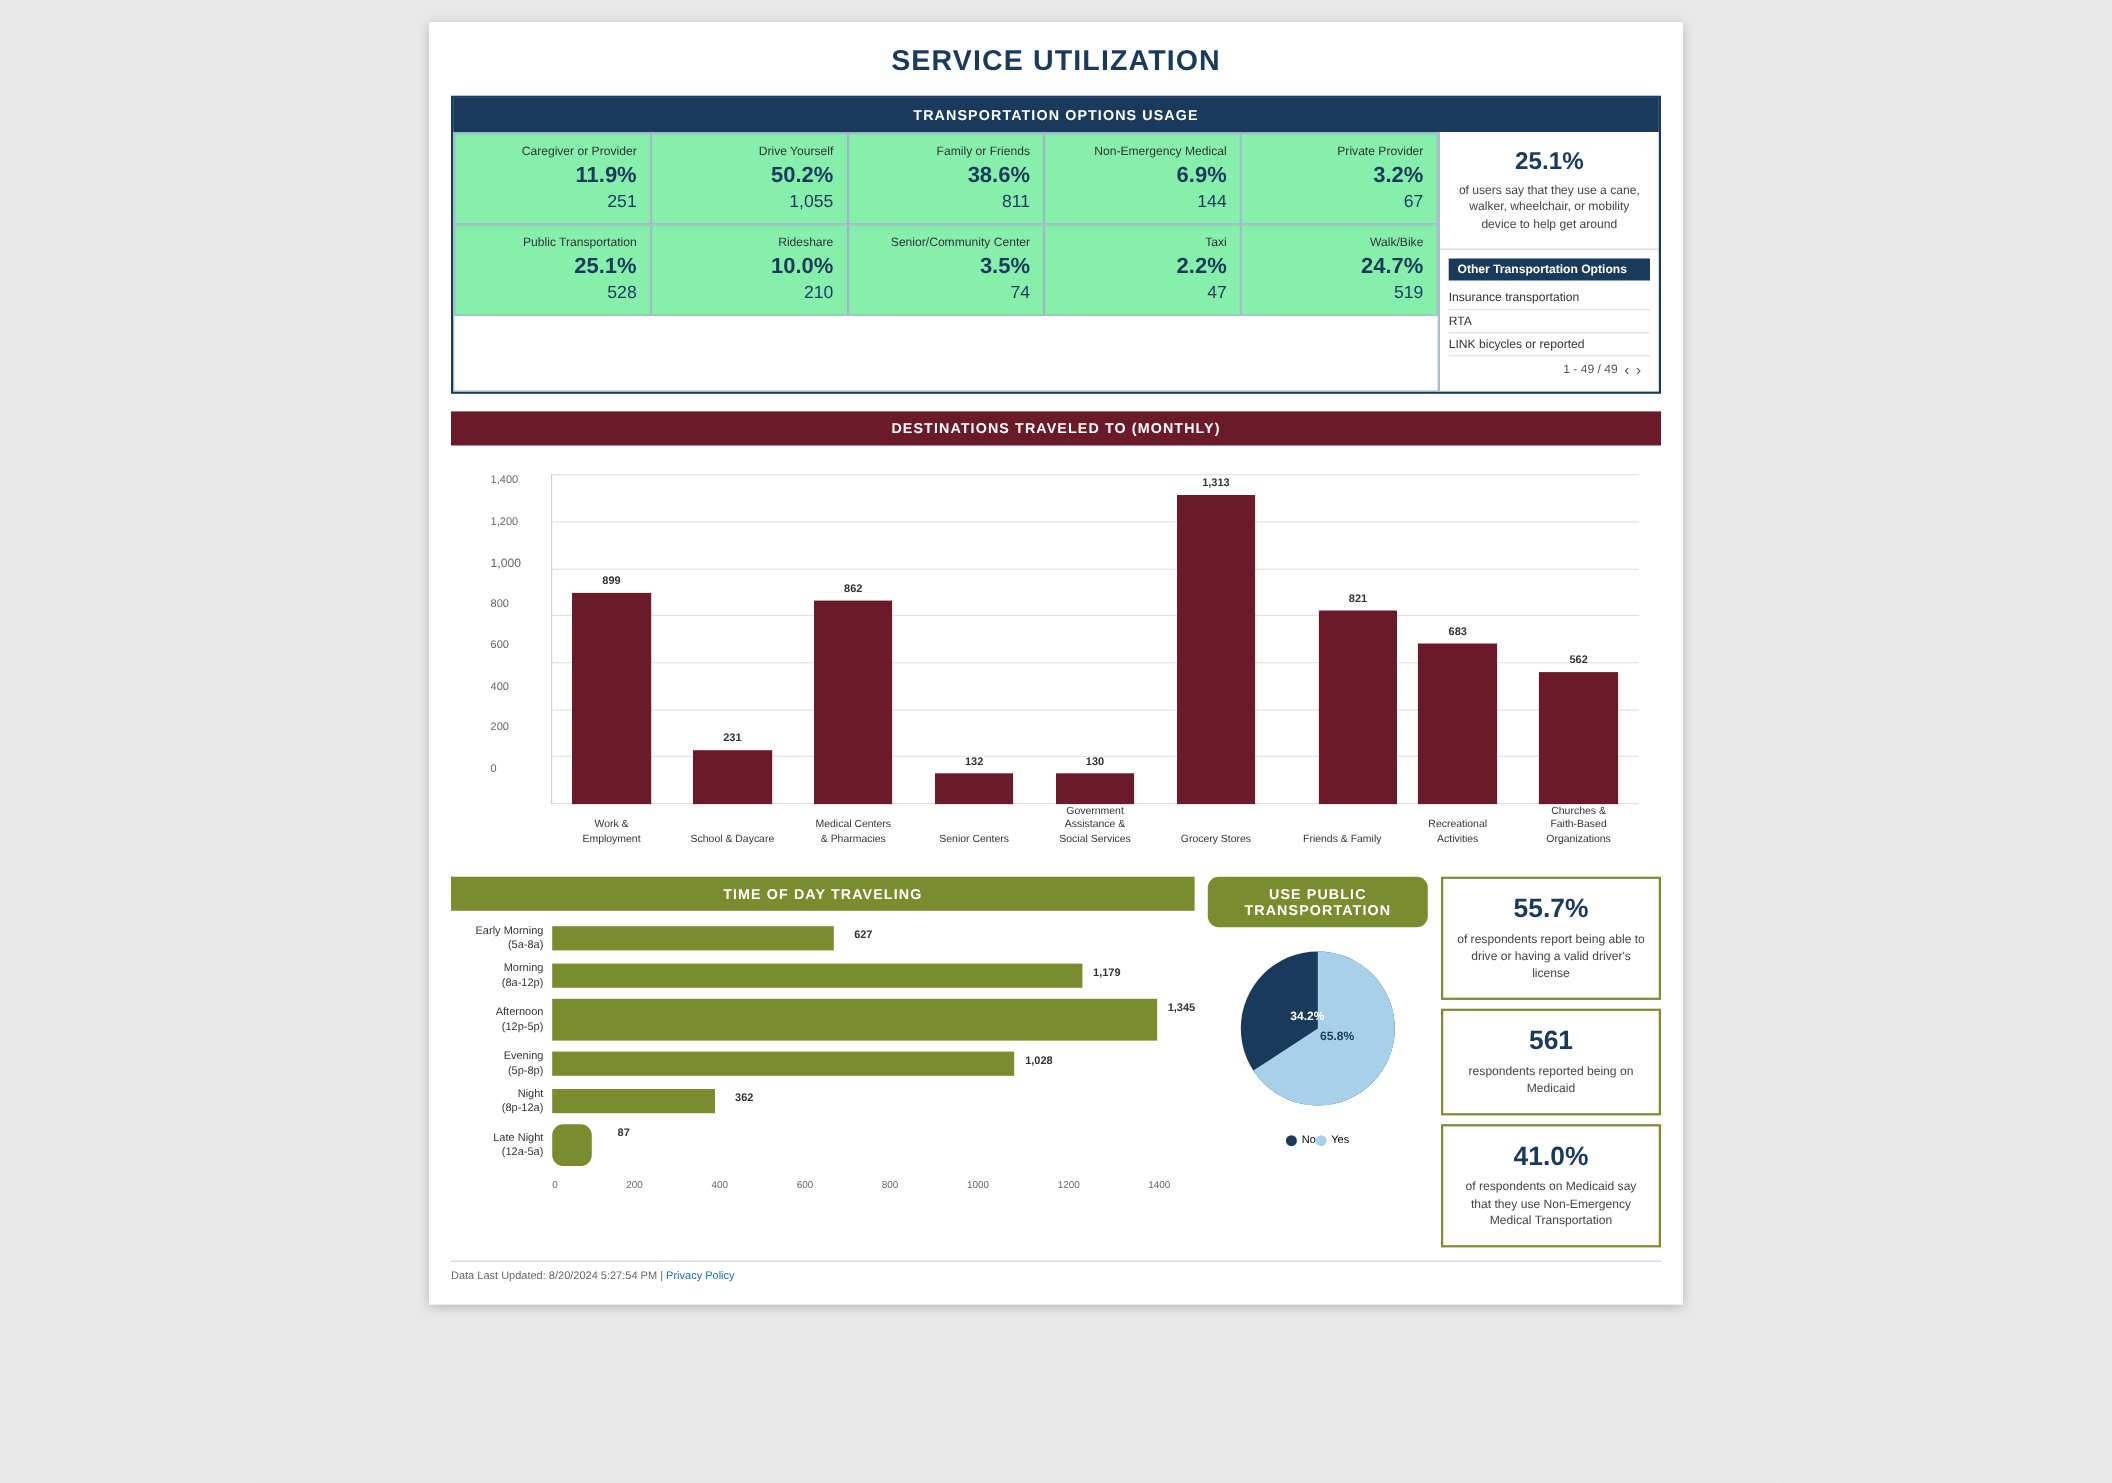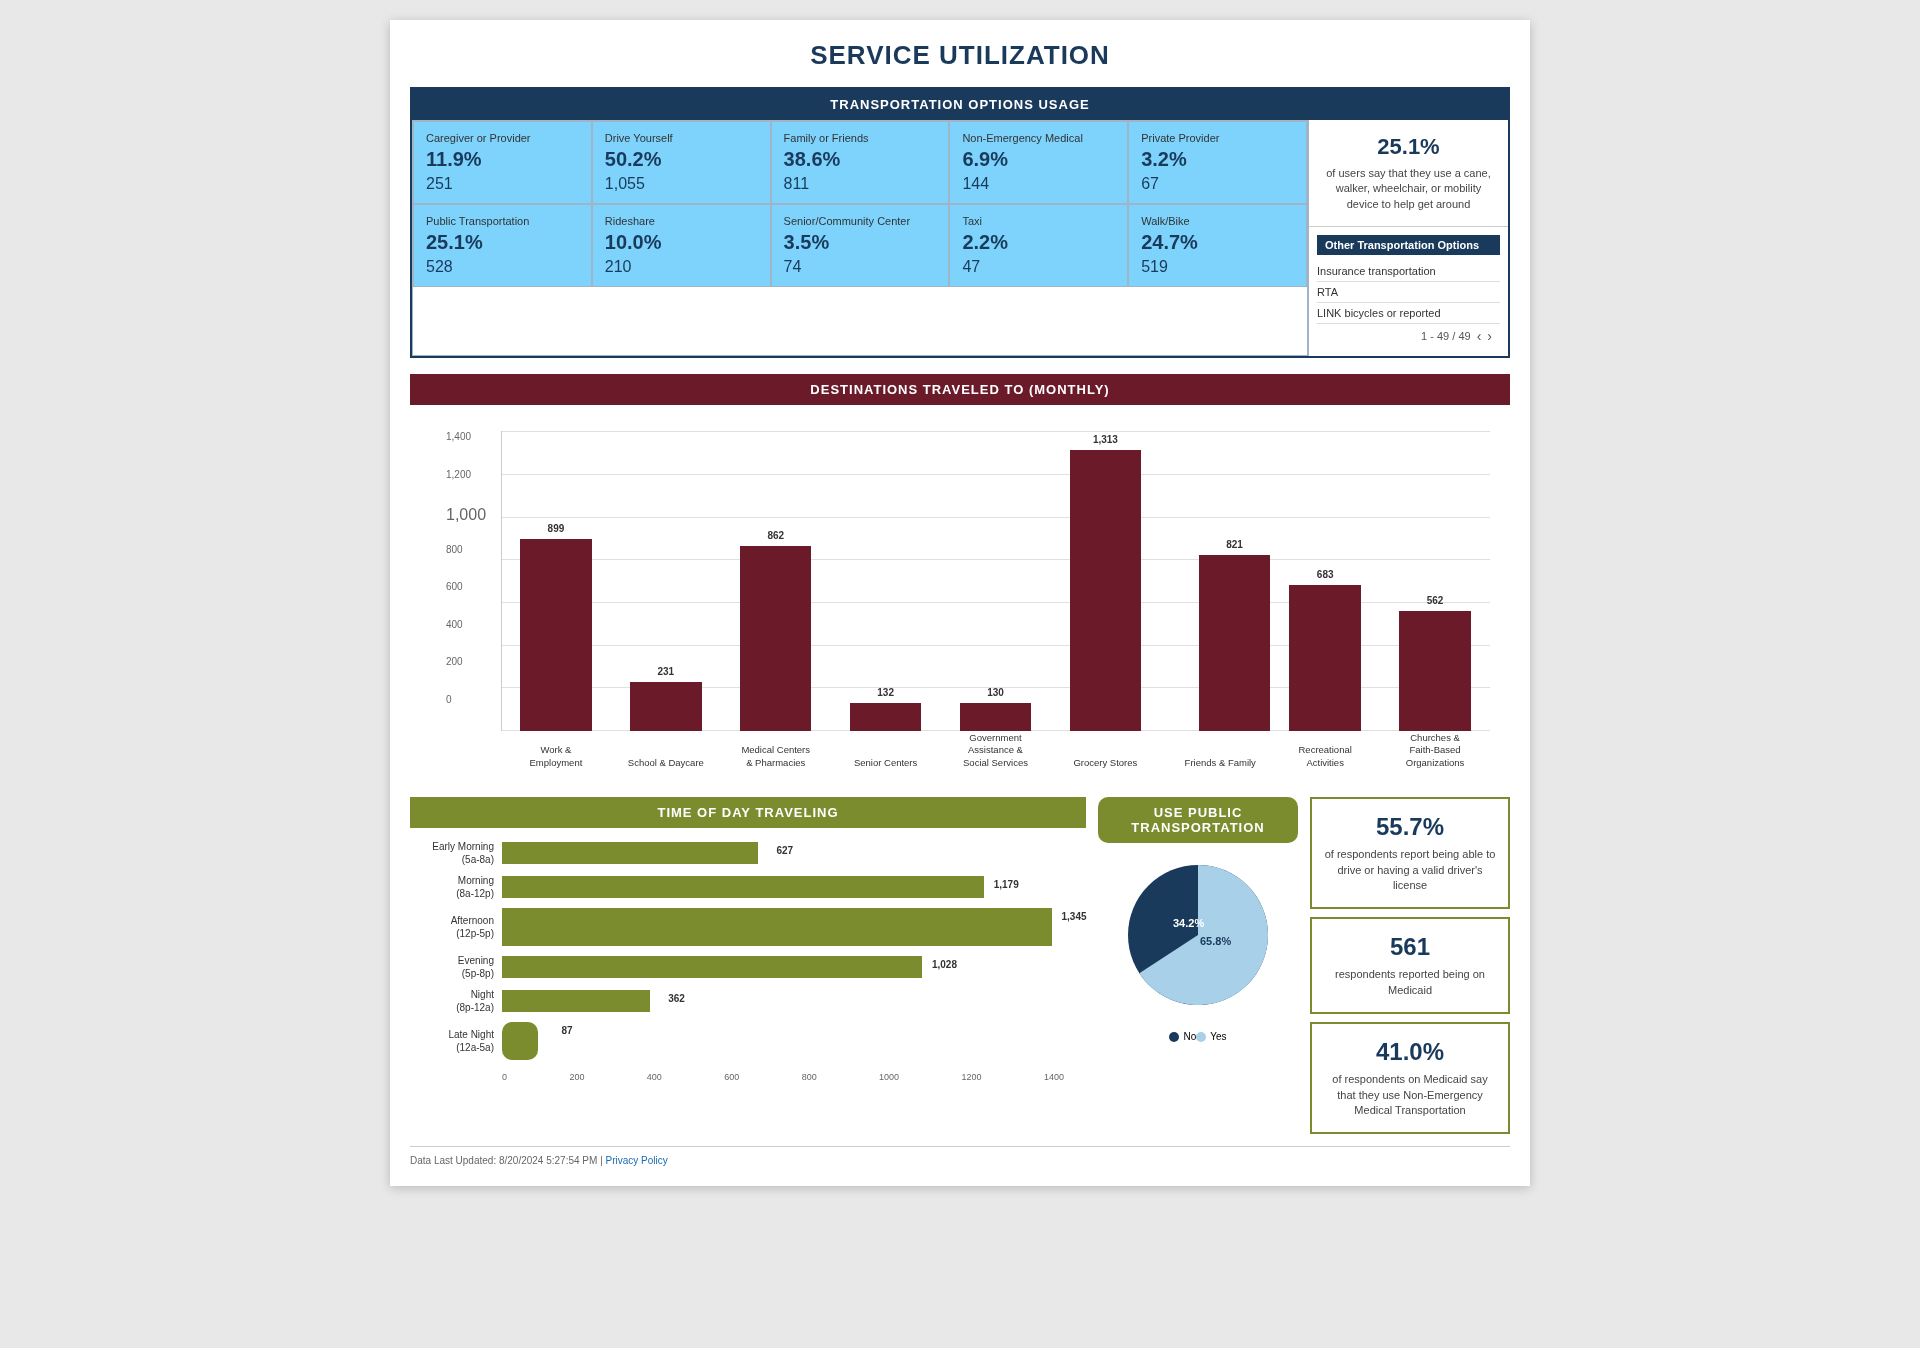--- a/index.html
+++ b/index.html
@@ -6,21 +6,21 @@
     body { font-family: Arial, sans-serif; background: #e8e8e8; display: flex; justify-content: center; padding: 20px; }
     .dashboard { background: white; width: 1140px; padding: 20px; box-shadow: 0 2px 10px rgba(0,0,0,0.2); }
     .page-title { text-align: center; font-size: 26px; font-weight: bold; color: #1a3a5c; margin-bottom: 16px; letter-spacing: 1px; }
 
     
     .section-header { background: #1a3a5c; color: white; text-align: center; padding: 8px; font-size: 13px; font-weight: bold; letter-spacing: 1px; }
     .transport-section { border: 2px solid #1a3a5c; margin-bottom: 16px; }
     .transport-grid { display: flex; }
     .transport-cards { flex: 1; border: 1px solid #a0b4c8; }
     .transport-row { display: flex; }
-    .transport-card { flex: 1; border: 1px solid #a0b4c8; padding: 10px 12px; text-align: left; background: #7dd3fc; }
+    .transport-card { flex: 1; border: 1px solid #a0b4c8; padding: 10px 12px; text-align: right; background: #86efac; }
     .transport-card .card-label { font-size: 11px; color: #333; margin-bottom: 4px; }
     .transport-card .card-pct { font-size: 20px; font-weight: bold; color: #1a3a5c; }
     .transport-card .card-num { font-size: 16px; color: #1a3a5c; margin-top: 4px; }
     .transport-aside { width: 200px; border-left: 1px solid #a0b4c8; }
     .aside-stat { padding: 14px 12px; text-align: center; border-bottom: 1px solid #ccc; }
     .aside-stat .big-pct { font-size: 22px; font-weight: bold; color: #1a3a5c; }
     .aside-stat .desc { font-size: 11px; color: #444; margin-top: 6px; line-height: 1.4; }
     .other-transport { padding: 8px; }
     .other-transport .ot-header { background: #1a3a5c; color: white; font-size: 11px; font-weight: bold; padding: 4px 8px; margin-bottom: 6px; }
     .other-transport .ot-item { font-size: 11px; color: #333; padding: 4px 0; border-bottom: 1px solid #ddd; }
@@ -152,21 +152,21 @@
             <div style="position: absolute; left: 0px; right: 0px; top: 71.4286%; border-top: 1px solid rgb(224, 224, 224);"></div>
             <div style="position: absolute; left: 0px; right: 0px; top: 57.1429%; border-top: 1px solid rgb(224, 224, 224);"></div>
             <div style="position: absolute; left: 0px; right: 0px; top: 42.8571%; border-top: 1px solid rgb(224, 224, 224);"></div>
             <div style="position: absolute; left: 0px; right: 0px; top: 28.5714%; border-top: 1px solid rgb(224, 224, 224);"></div>
             <div style="position: absolute; left: 0px; right: 0px; top: 14.2857%; border-top: 1px solid rgb(224, 224, 224);"></div>
             <div style="position: absolute; left: 0px; right: 0px; top: 0%; border-top: 1px solid rgb(224, 224, 224);"></div>
           </div>
         <div style="position:absolute; left:0; top:10px; bottom:50px; width:55px; display:flex; flex-direction:column; justify-content:space-between;" id="dest-yaxis">
             <div style="font-size: 10px; color: rgb(102, 102, 102); text-align: right; padding-right: 4px; flex: 1 1 0%; display: flex; align-items: flex-start;">1,400</div>
             <div style="font-size: 10px; color: rgb(102, 102, 102); text-align: right; padding-right: 4px; flex: 1 1 0%; display: flex; align-items: flex-start;">1,200</div>
-            <div style="font-size: 16px; color: rgb(102, 102, 102); text-align: left; padding-right: 4px; flex: 1 1 0%; display: flex; align-items: flex-start;">1,000</div>
+            <div style="font-size: 11px; color: rgb(102, 102, 102); text-align: left; padding-right: 4px; flex: 1 1 0%; display: flex; align-items: flex-start;">1,000</div>
             <div style="font-size: 10px; color: rgb(102, 102, 102); text-align: right; padding-right: 4px; flex: 1 1 0%; display: flex; align-items: flex-start;">800</div>
             <div style="font-size: 10px; color: rgb(102, 102, 102); text-align: right; padding-right: 4px; flex: 1 1 0%; display: flex; align-items: flex-start;">600</div>
             <div style="font-size: 10px; color: rgb(102, 102, 102); text-align: right; padding-right: 4px; flex: 1 1 0%; display: flex; align-items: flex-start;">400</div>
             <div style="font-size: 10px; color: rgb(102, 102, 102); text-align: right; padding-right: 4px; flex: 1 1 0%; display: flex; align-items: flex-start;">200</div>
             <div style="font-size: 10px; color: rgb(102, 102, 102); text-align: right; padding-right: 4px; flex: 1 1 0%; display: flex; align-items: flex-start;">0</div>
           </div>
 
         <div style="position:absolute; left:55px; right:20px; top:10px; bottom:50px; display:flex; align-items:flex-end;" id="dest-bars">
             <div style="flex: 1 1 0%; display: flex; flex-direction: column; align-items: center; justify-content: flex-end; height: 100%;">
               <div style="background: rgb(107, 26, 42); width: 65%; height: 64.2143%; position: relative; display: flex; align-items: flex-start; justify-content: center;">

